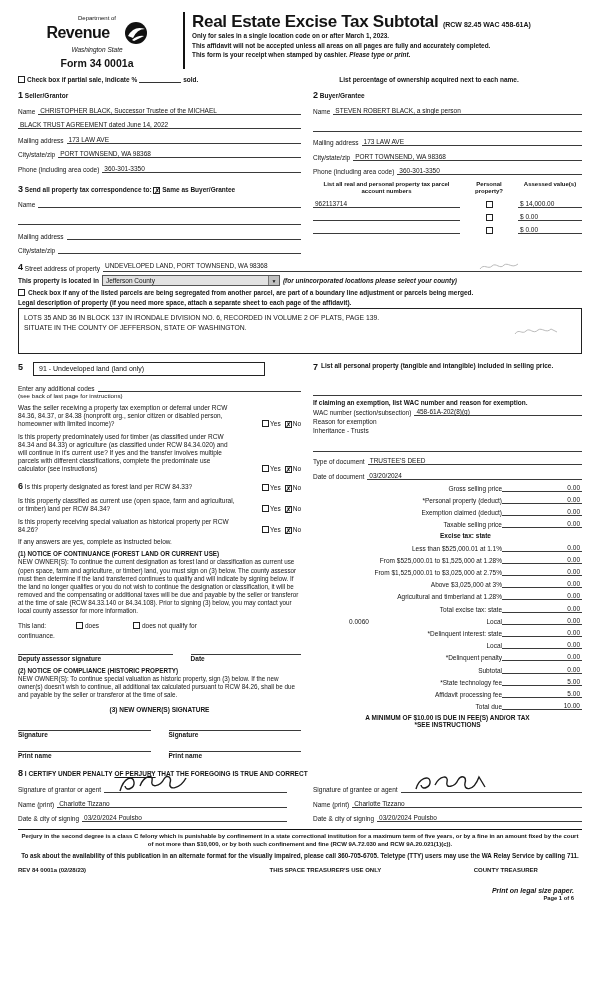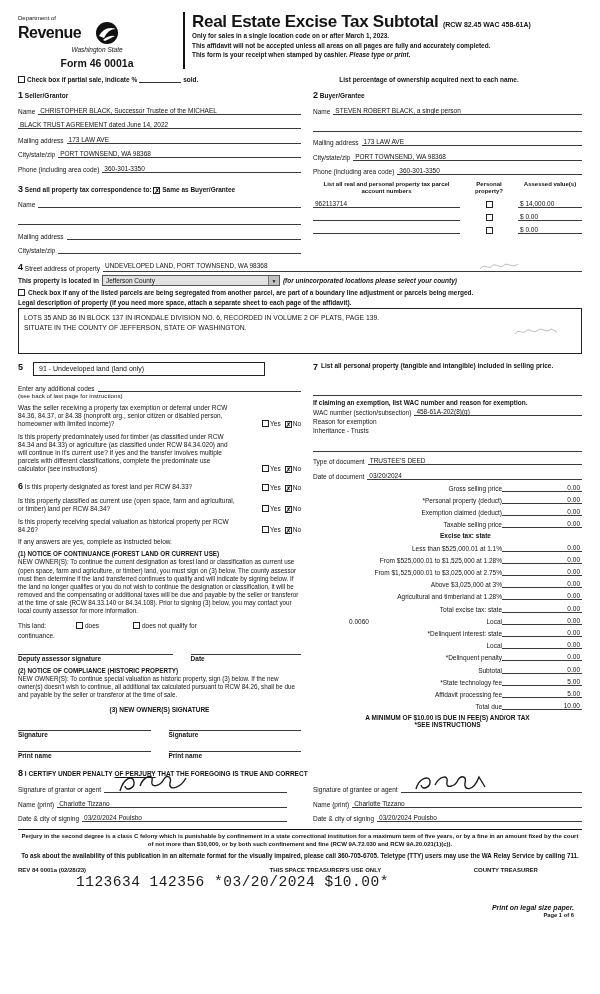--- a/index.html
+++ b/index.html
@@ -4,21 +4,21 @@
 <style>
   * { margin:0; padding:0; box-sizing:border-box; }
   body { background:#888; }
   .page { width:600px; height:994px; background:#fff; margin:0 auto; position:relative;
           font-family:"Liberation Sans", sans-serif; color:#141414; overflow:hidden; }
   .inner { padding:12px 18px 0 18px; }
 
   
   .hdr { display:flex; align-items:stretch; }
   .logo-block { width:158px; text-align:center; padding-top:2px; }
-  .dept-line { display:flex; align-items:flex-start; gap:14px; }
+  .dept-line { display:flex; justify-content:center; align-items:flex-start; gap:14px; }
   .dept-small { font-size:6px; text-align:right; margin-top:1px; }
   .revenue { font-size:16px; font-weight:bold; letter-spacing:-0.5px; line-height:1; }
   .wa-state { font-size:6.5px; font-style:italic; margin-top:1px; }
   .form-no { font-size:10.5px; font-weight:bold; margin-top:4px; }
   .vdiv { width:2px; background:#111; margin:0 7px; }
   .title-block { flex:1; padding-top:1px; }
   .title-line { line-height:1.05; }
   .big-title { font-size:17px; font-weight:bold; letter-spacing:-0.3px; }
   .title-code { font-size:7px; font-weight:bold; }
   .hdr-note { font-size:6.4px; font-weight:600; margin-top:1.5px; line-height:1.25; }
@@ -112,21 +112,21 @@
       </div>
       <div class="dept-line" style="align-items:center;">
         <span class="revenue">Revenue</span>
         <svg width="24" height="24" viewBox="0 0 24 24">
           <circle cx="12" cy="12" r="11" fill="#111"></circle>
           <path d="M4 15 Q 10 4 21 8 Q 13 8 9 17 Z" fill="#fff"></path>
           <path d="M8 19 Q 14 14 20 15 Q 14 18 10 20 Z" fill="#fff"></path>
         </svg>
       </div>
       <div class="wa-state">Washington State</div>
-      <div class="form-no">Form 46 0001a</div>
+      <div class="form-no">Form 34 0001a</div>
     </div>
     <div class="vdiv"></div>
     <div class="title-block">
       <div class="title-line">
         <span class="big-title">Real Estate Excise Tax Subtotal</span>
         <span class="title-code">(RCW 82.45 WAC 458-61A)</span>
       </div>
       <div class="hdr-note">Only for sales in a single location code on or after March 1, 2023.</div>
       <div class="hdr-note">This affidavit will not be accepted unless all areas on all pages are fully and accurately completed.</div>
       <div class="hdr-note"><span>This form is your receipt when stamped by cashier. </span><span class="it">Please type or print.</span></div>
@@ -566,21 +566,20 @@
   </div>
 
   <div class="perjury">Perjury in the second degree is a class C felony which is punishable by confinement in a state correctional institution for a maximum term of five years, or by a fine in an amount fixed by the court of not more than $10,000, or by both such confinement and fine (RCW 9A.72.030 and RCW 9A.20.021(1)(c)).</div>
   <div class="altfmt">To ask about the availability of this publication in an alternate format for the visually impaired, please call 360-705-6705. Teletype (TTY) users may use the WA Relay Service by calling 711.</div>
 
   <div class="foot-row">
     <span class="l">REV 84 0001a   (02/28/23)</span>
     <span class="c">THIS SPACE TREASURER'S USE ONLY</span>
     <span class="r">COUNTY TREASURER</span>
   </div>
-  <div class="stamp">1123634  142356  *03/20/2024  $10.00*</div>
 
   <div class="print-note-wrap">
     <div class="print-note">Print on legal size paper.</div>
     <div class="page-num">Page 1 of 6</div>
   </div>
 
 </div>
 </div>
 
 </body></html>

